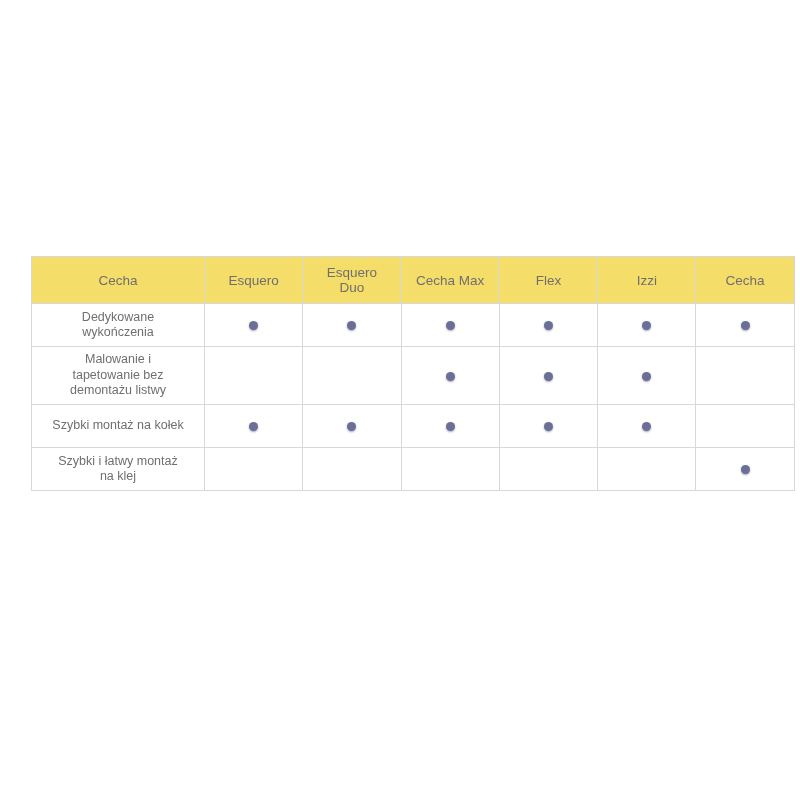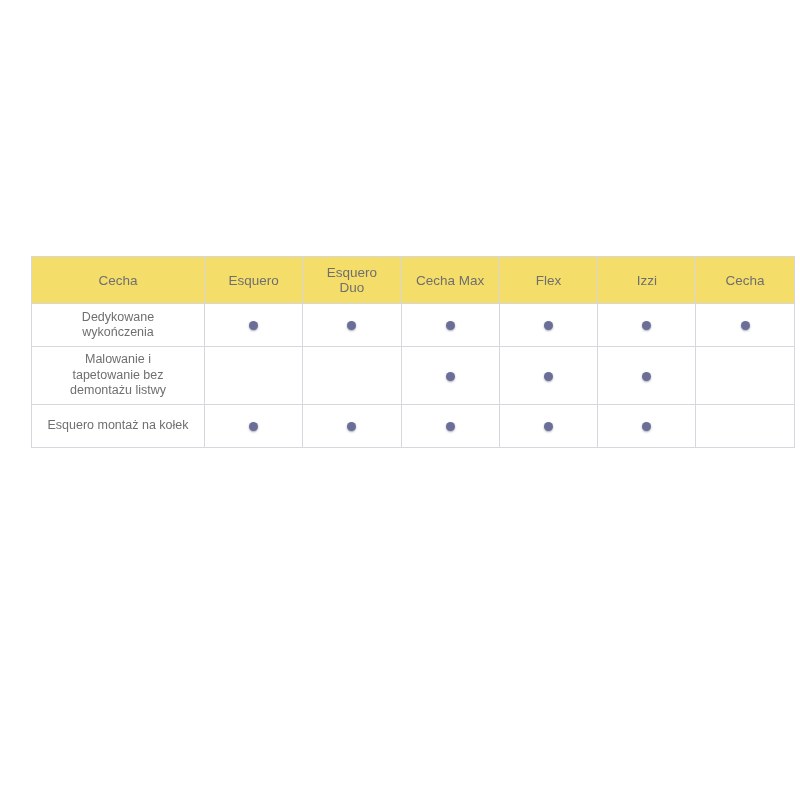--- a/index.html
+++ b/index.html
@@ -120,24 +120,33 @@
         <tr class="tall">
           <td class="feature-cell">Malowanie i<br>tapetowanie bez<br>demontażu listwy</td>
           <td class="dot-cell"></td>
           <td class="dot-cell"></td>
           <td class="dot-cell"><span class="dot"></span></td>
           <td class="dot-cell"><span class="dot"></span></td>
           <td class="dot-cell"><span class="dot"></span></td>
           <td class="dot-cell"></td>
         </tr>
         <tr>
-          <td class="feature-cell">Esquero montaż na kołek</td>
+          <td class="feature-cell">Szybki montaż na kołek</td>
           <td class="dot-cell"><span class="dot"></span></td>
           <td class="dot-cell"><span class="dot"></span></td>
           <td class="dot-cell"><span class="dot"></span></td>
           <td class="dot-cell"><span class="dot"></span></td>
           <td class="dot-cell"><span class="dot"></span></td>
           <td class="dot-cell"></td>
         </tr>
+        <tr>
+          <td class="feature-cell">Szybki i łatwy montaż<br>na klej</td>
+          <td class="dot-cell"></td>
+          <td class="dot-cell"></td>
+          <td class="dot-cell"></td>
+          <td class="dot-cell"></td>
+          <td class="dot-cell"></td>
+          <td class="dot-cell"><span class="dot"></span></td>
+        </tr>
       </tbody>
     </table>
   </div>
 </div>
 
 </body></html>

